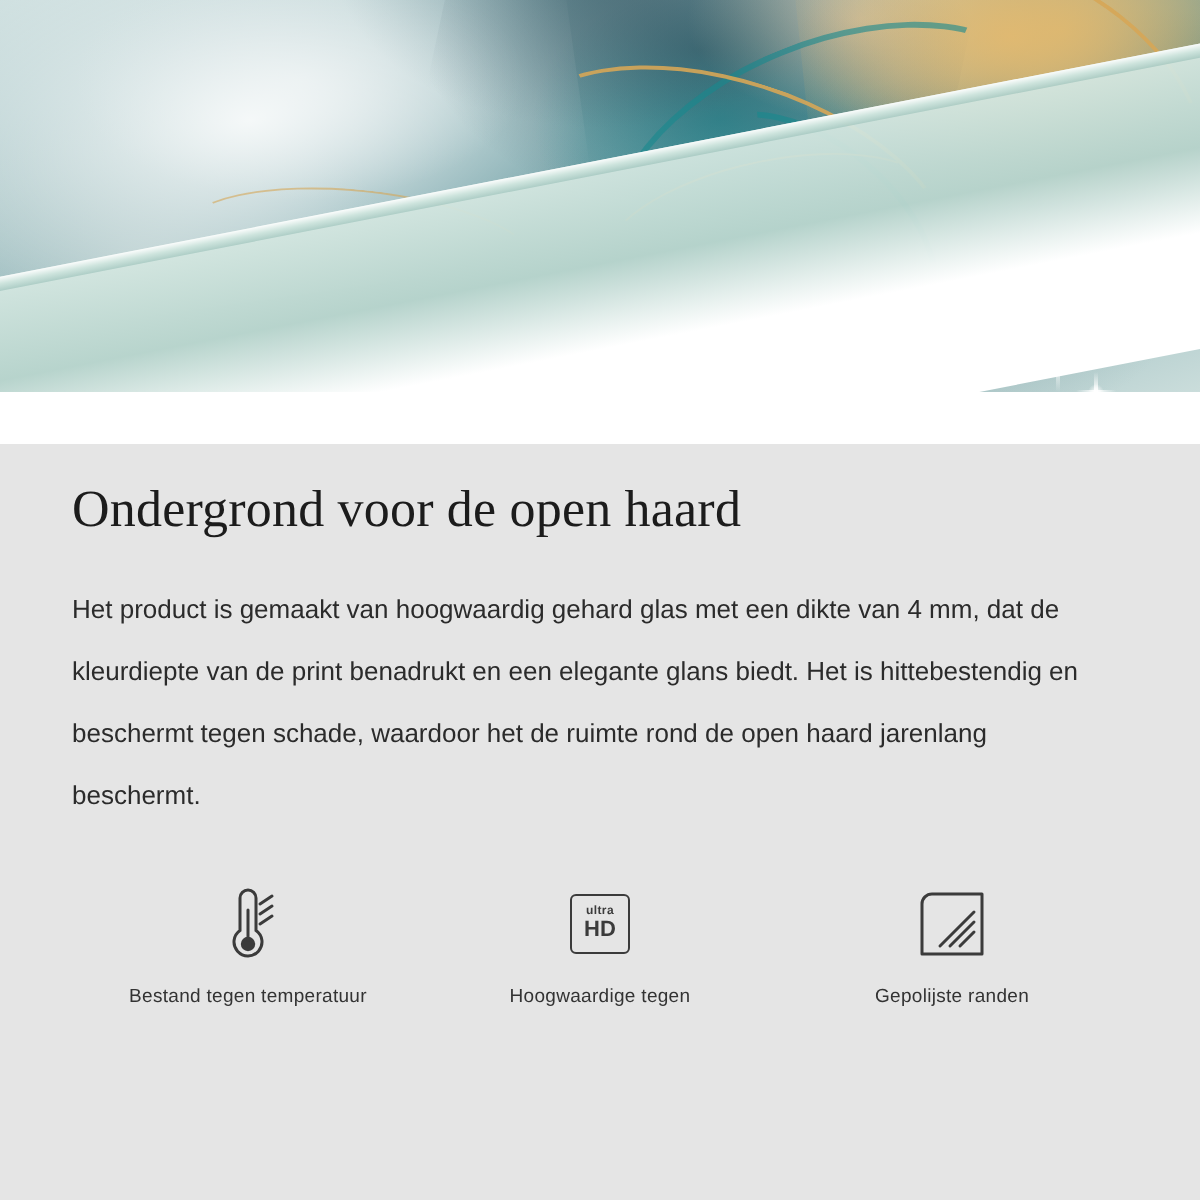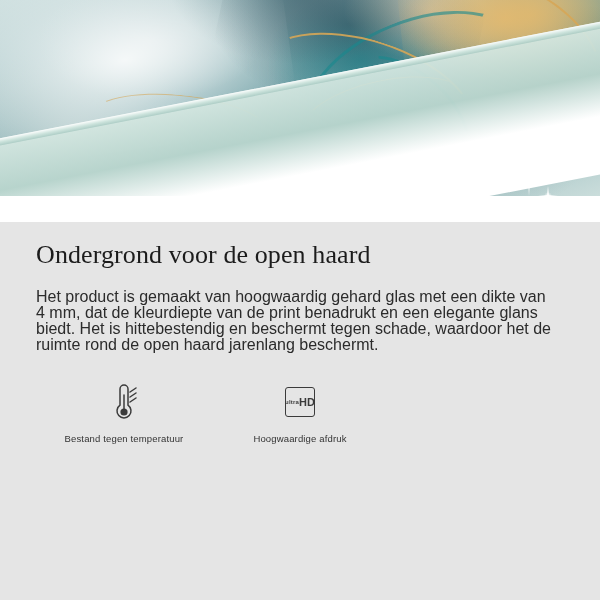--- a/index.html
+++ b/index.html
@@ -142,22 +142,22 @@
     font-size: 26px;
     line-height: 33px;
     color: #1c1c1c;
     font-weight: 400;
     margin-top: 16px;
     letter-spacing: 0.1px;
   }
   .headline .l2 { display: block; }
   .body-copy {
     margin-top: 18px;
-    font-size: 16px;
-    line-height: 16px;
+    font-size: 13px;
+    line-height: 31px;
     color: #2b2b2b;
     max-width: 520px;
   }
 
   
   .features {
     margin-top: 26px;
     display: grid;
     grid-template-columns: repeat(3, 1fr);
     row-gap: 12px;
@@ -179,21 +179,21 @@
     font-size: 9.5px;
     color: #333333;
     text-align: left;
     letter-spacing: 0.15px;
   }
   .hd-badge {
     width: 30px; height: 30px;
     border: 1.6px solid #3b3b3b;
     border-radius: 3px;
     display: flex;
-    flex-direction: row;
+    flex-direction: column;
     align-items: center;
     justify-content: center;
     line-height: 1;
   }
   .hd-badge .u { font-size: 6px; font-weight: 700; color: #3b3b3b; letter-spacing: .2px; }
   .hd-badge .h { font-size: 11px; font-weight: 700; color: #3b3b3b; margin-top: 1px; }
 </style>
 </head>
 <body>
 
@@ -245,22 +245,33 @@
         <div class="feature-label">Bestand tegen temperatuur</div>
       </div>
 
       <div class="feature">
         <div class="feature-icon">
           <div class="hd-badge">
             <span class="u">ultra</span>
             <span class="h">HD</span>
           </div>
         </div>
-        <div class="feature-label">Hoogwaardige afdruk</div>
-      </div>
-
-
-
+        <div class="feature-label">Hoogwaardige tegen</div>
+      </div>
+
+
+
+      <div class="feature">
+        <div class="feature-icon">
+          <svg width="36" height="36" viewBox="0 0 36 36" fill="none" stroke="#3b3b3b" stroke-width="1.5" stroke-linecap="round" stroke-linejoin="round">
+            <path d="M3 33 V8 A5 5 0 0 1 8 3 H33 V33 Z"></path>
+            <line x1="12" y1="29" x2="29" y2="12"></line>
+            <line x1="17" y1="29" x2="29" y2="17"></line>
+            <line x1="22" y1="29" x2="29" y2="22"></line>
+          </svg>
+        </div>
+        <div class="feature-label">Gepolijste randen</div>
+      </div>
 
 
     </div>
   </div>
 </div>
 
 </body></html>

